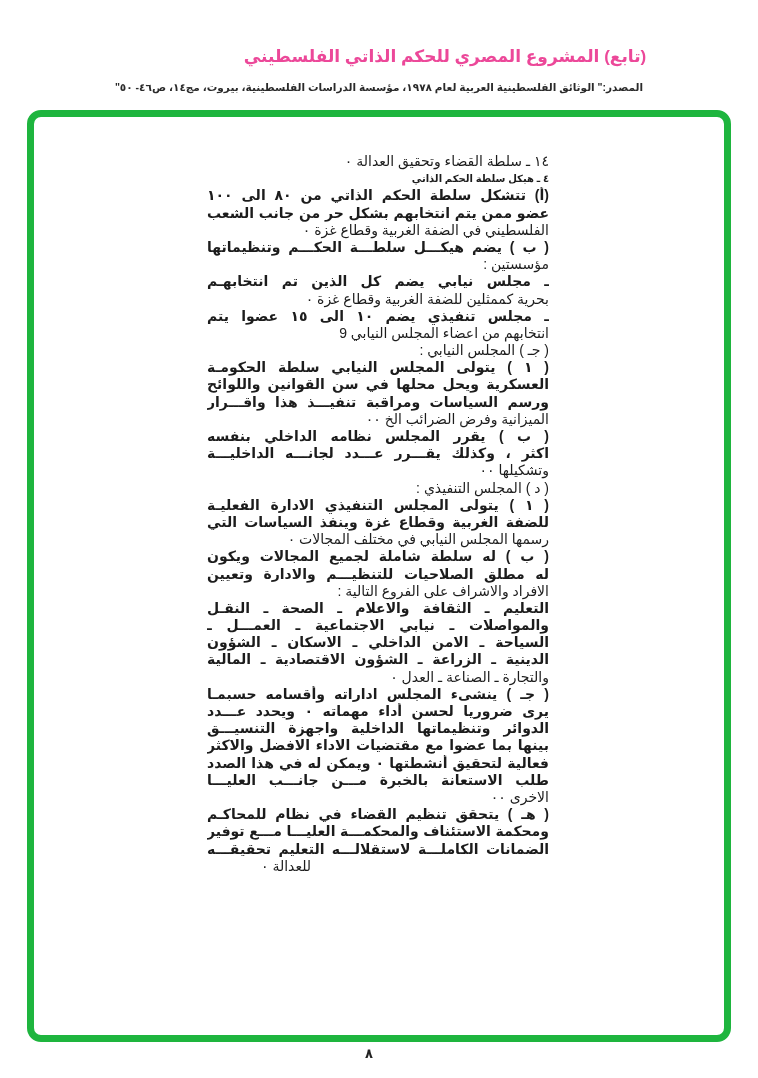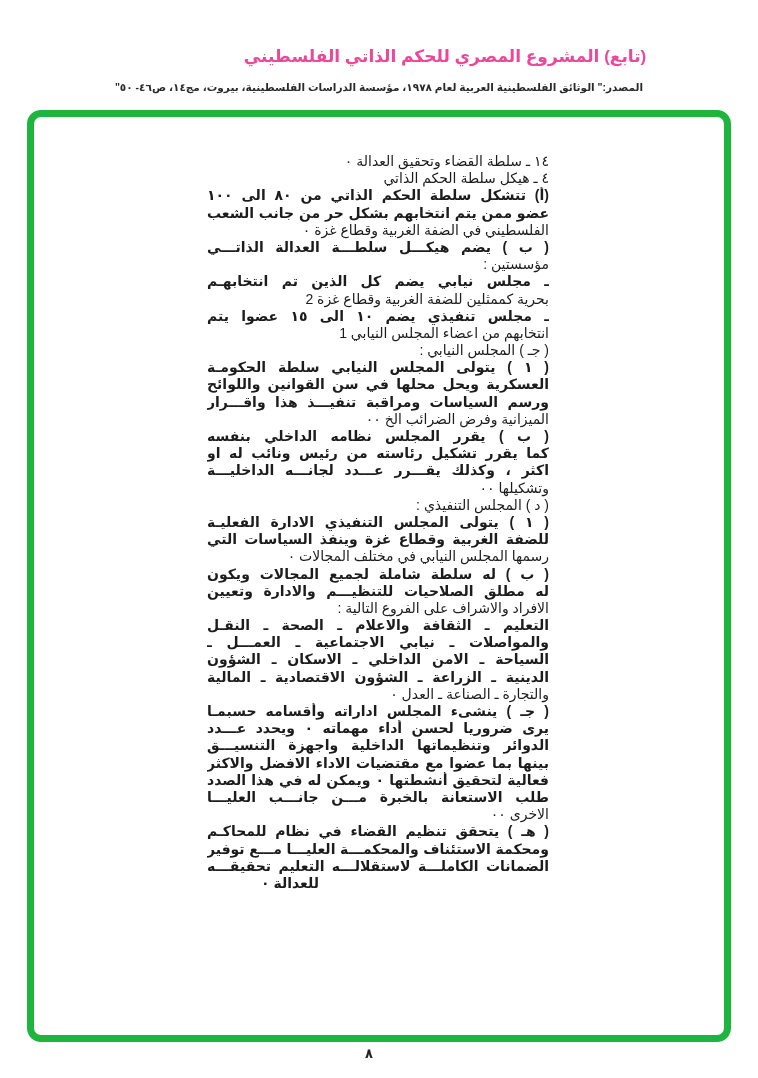--- a/index.html
+++ b/index.html
@@ -24,55 +24,54 @@
     box-sizing:border-box;border:7px solid #1eb53e;border-radius:14px;
     background:transparent;
   }
   .text-column{
     position:absolute;left:178px;top:153px;width:342px;
     direction:rtl;font-size:14px;line-height:17.2px;color:#1c1c1c;margin-left:29px;
   }
   .line{height:17.2px;white-space:nowrap;}
   .ln-just{white-space:normal;text-align:justify;text-align-last:justify;overflow:hidden;font-weight:bold;}
   .ln-right{text-align:right;}
-  .ln-left{text-align:left;padding-left:54px;font-weight:bold;}
-  .ln-bold{font-weight:normal;font-size:14px;}
+  .ln-left{text-align:left;padding-left:54px;}
+  .ln-bold{font-weight:bold;font-size:10px;}
   .page-number{
     position:absolute;top:1046px;left:0;right:20px;
     text-align:center;font-size:13px;color:#222;font-weight:bold;
   }
 </style>
 </head>
 <body>
 
 <div class="doc-title" dir="rtl">(تابع) المشروع المصري للحكم الذاتي الفلسطيني</div>
 
 <div class="source-line" dir="rtl">المصدر:" الوثائق الفلسطينية العربية لعام ١٩٧٨، مؤسسة الدراسات الفلسطينية، بيروت، مج١٤، ص٤٦- ٥٠"</div>
 
 <div class="green-frame" style="border-color: rgb(30, 181, 62);"></div>
 
 <div class="text-column" dir="rtl">
     <div class="line ln-right" dir="rtl">١٤ ـ سلطة القضاء وتحقيق العدالة ٠</div>
     <div class="line ln-right ln-bold" dir="rtl">٤ ـ هيكل سلطة الحكم الذاتي</div>
     <div class="line ln-just" dir="rtl">(أ) تتشكل سلطة الحكم الذاتي من ٨٠ الى ١٠٠</div>
     <div class="line ln-just" dir="rtl">عضو ممن يتم انتخابهم بشكل حر من جانب الشعب</div>
     <div class="line ln-right" dir="rtl">الفلسطيني في الضفة الغربية وقطاع غزة ٠</div>
-    <div class="line ln-just" dir="rtl">( ب ) يضم هيكـــل سلطـــة العدالة الذاتـــي</div>
+    <div class="line ln-just" dir="rtl">( ب ) يضم هيكـــل سلطـــة الحكـــم وتنظيماتها</div>
     <div class="line ln-right" dir="rtl">مؤسستين :</div>
     <div class="line ln-just" dir="rtl">ـ مجلس نيابي يضم كل الذين تم انتخابهـم</div>
-    <div class="line ln-right" dir="rtl">بحرية كممثلين للضفة الغربية وقطاع غزة 2</div>
+    <div class="line ln-right" dir="rtl">بحرية كممثلين للضفة الغربية وقطاع غزة ٠</div>
     <div class="line ln-just" dir="rtl">ـ مجلس تنفيذي يضم ١٠ الى ١٥ عضوا يتم</div>
-    <div class="line ln-right" dir="rtl">انتخابهم من اعضاء المجلس النيابي 1</div>
+    <div class="line ln-right" dir="rtl">انتخابهم من اعضاء المجلس النيابي 9</div>
     <div class="line ln-right" dir="rtl">( جـ ) المجلس النيابي :</div>
     <div class="line ln-just" dir="rtl">( ١ ) يتولى المجلس النيابي سلطة الحكومـة</div>
     <div class="line ln-just" dir="rtl">العسكرية ويحل محلها في سن القوانين واللوائح</div>
     <div class="line ln-just" dir="rtl">ورسم السياسات ومراقبة تنفيـــذ هذا واقـــرار</div>
     <div class="line ln-right" dir="rtl">الميزانية وفرض الضرائب الخ ٠٠</div>
     <div class="line ln-just" dir="rtl">( ب ) يقرر المجلس نظامه الداخلي بنفسه</div>
-    <div class="line ln-just" dir="rtl">كما يقرر تشكيل رئاسته من رئيس ونائب له او</div>
     <div class="line ln-just" dir="rtl">اكثر ، وكذلك يقـــرر عـــدد لجانـــه الداخليـــة</div>
     <div class="line ln-right" dir="rtl">وتشكيلها ٠٠</div>
     <div class="line ln-right" dir="rtl">( د ) المجلس التنفيذي :</div>
     <div class="line ln-just" dir="rtl">( ١ ) يتولى المجلس التنفيذي الادارة الفعليـة</div>
     <div class="line ln-just" dir="rtl">للضفة الغربية وقطاع غزة وينفذ السياسات التي</div>
     <div class="line ln-right" dir="rtl">رسمها المجلس النيابي في مختلف المجالات ٠</div>
     <div class="line ln-just" dir="rtl">( ب ) له سلطة شاملة لجميع المجالات ويكون</div>
     <div class="line ln-just" dir="rtl">له مطلق الصلاحيات للتنظيـــم والادارة وتعيين</div>
     <div class="line ln-right" dir="rtl">الافراد والاشراف على الفروع التالية :</div>
     <div class="line ln-just" dir="rtl">التعليم ـ الثقافة والاعلام ـ الصحة ـ النقـل</div>

